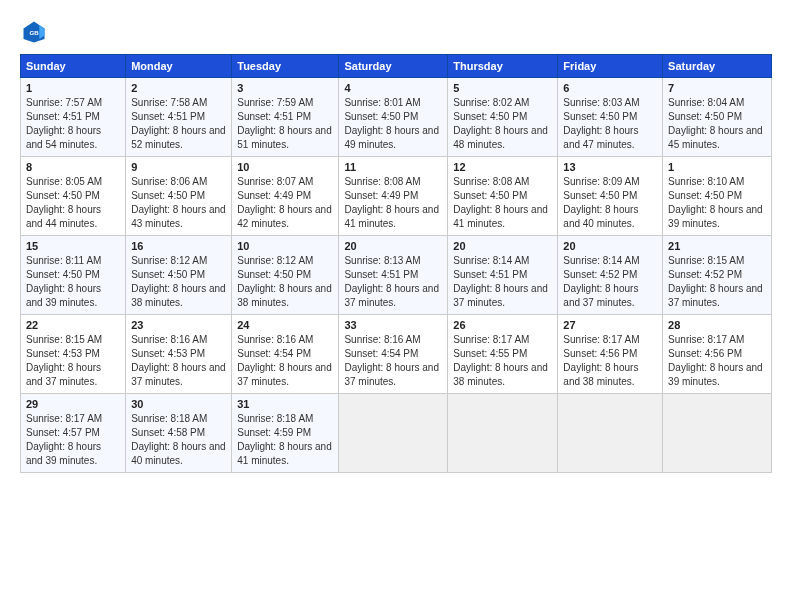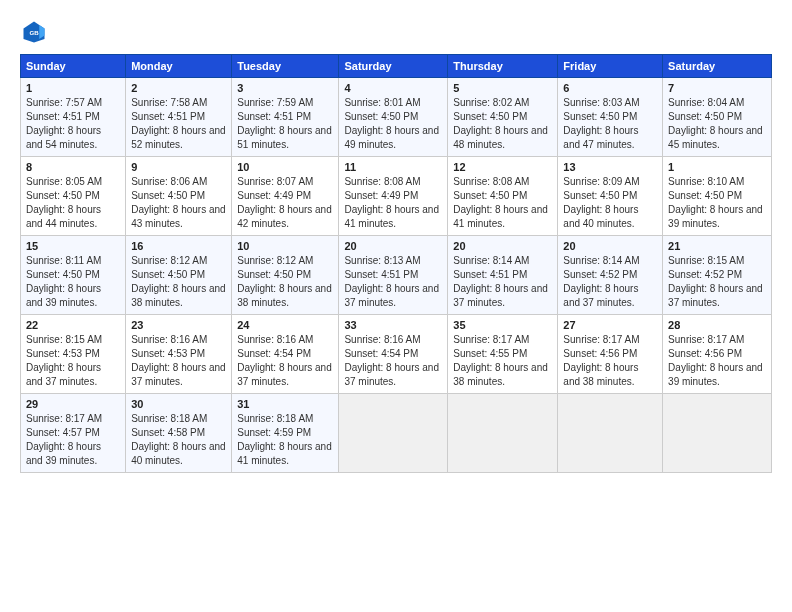--- a/index.html
+++ b/index.html
@@ -228,21 +228,21 @@
         </td>
           <td>
           <span class="day-num">24</span>
           <span class="day-info">Sunrise: 8:16 AM<br>Sunset: 4:54 PM<br>Daylight: 8 hours and 37 minutes.</span>
         </td>
           <td>
           <span class="day-num">33</span>
           <span class="day-info">Sunrise: 8:16 AM<br>Sunset: 4:54 PM<br>Daylight: 8 hours and 37 minutes.</span>
         </td>
           <td>
-          <span class="day-num">35</span>
+          <span class="day-num">26</span>
           <span class="day-info">Sunrise: 8:17 AM<br>Sunset: 4:55 PM<br>Daylight: 8 hours and 38 minutes.</span>
         </td>
           <td>
           <span class="day-num">27</span>
           <span class="day-info">Sunrise: 8:17 AM<br>Sunset: 4:56 PM<br>Daylight: 8 hours and 38 minutes.</span>
         </td>
           <td>
           <span class="day-num">28</span>
           <span class="day-info">Sunrise: 8:17 AM<br>Sunset: 4:56 PM<br>Daylight: 8 hours and 39 minutes.</span>
         </td>

